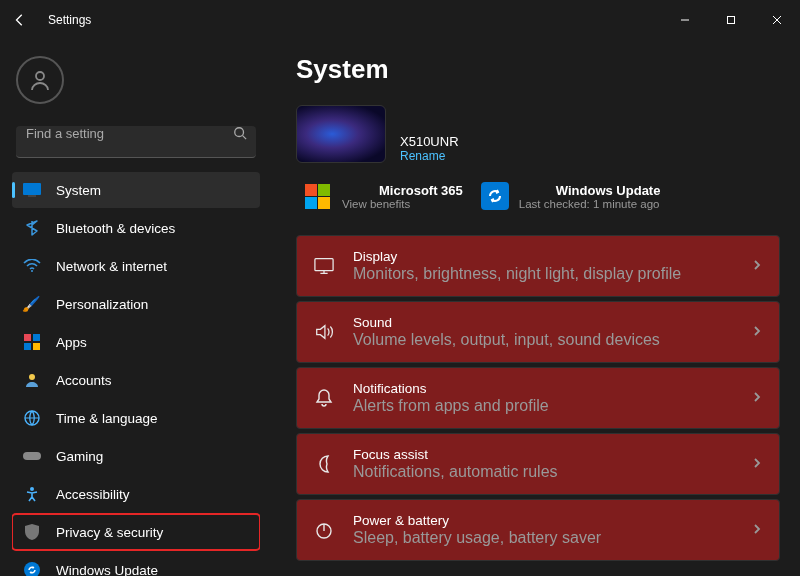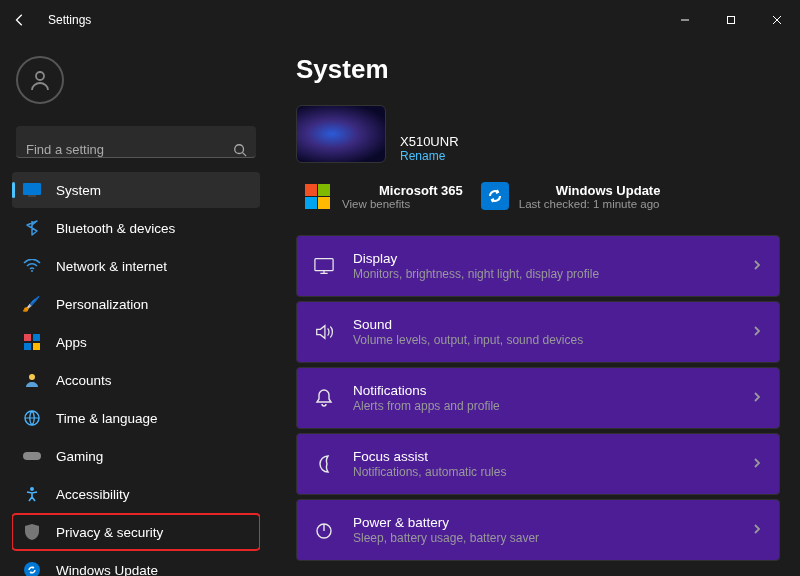--- a/index.html
+++ b/index.html
@@ -9,21 +9,21 @@
 .back-btn svg { width: 14px; height: 14px; stroke: #fff; fill: none; stroke-width: 1.5; }
 .title { font-size: 12px; margin-left: 8px; }
 .win-controls { margin-left: auto; display: flex; }
 .win-btn { width: 46px; height: 32px; display: flex; align-items: center; justify-content: center; cursor: pointer; }
 .win-btn svg { width: 10px; height: 10px; stroke: #fff; fill: none; stroke-width: 1; }
 .content { display: flex; height: calc(100% - 40px); }
 .sidebar { width: 272px; padding: 10px 12px 0 12px; display: flex; flex-direction: column; }
 .user-row { display: flex; align-items: center; gap: 12px; margin: 6px 0 22px 4px; }
 .avatar { width: 48px; height: 48px; border-radius: 50%; border: 2px solid #555; display: flex; align-items: center; justify-content: center; }
 .avatar svg { width: 24px; height: 24px; stroke: #888; fill: none; stroke-width: 1.8; }
-.search-box { position: relative; display: flex; align-items: flex-end; background: #2b2b2b; border-bottom: 1px solid #555; border-radius: 4px; margin: 0 4px 14px 4px; height: 32px; }
+.search-box { position: relative; display: flex; align-items: flex-start; background: #2b2b2b; border-bottom: 1px solid #555; border-radius: 4px; margin: 0 4px 14px 4px; height: 32px; }
 .search-box input { flex: 1; background: transparent; border: none; color: #fff; font-size: 13px; padding: 0 10px; outline: none; }
 .search-box input::placeholder { color: #aaa; }
 .search-icon { width: 32px; display: flex; align-items: center; justify-content: center; }
 .search-icon svg { width: 14px; height: 14px; stroke: #aaa; fill: none; stroke-width: 1.5; }
 .nav-items { flex: 1; overflow: hidden; }
 .nav-item { display: flex; align-items: center; height: 36px; padding: 0 10px; border-radius: 4px; cursor: pointer; font-size: 13.5px; position: relative; margin-bottom: 2px; }
 .nav-item.active { background: #2d2d2d; }
 .nav-item.active::before { content: ''; position: absolute; left: 0; top: 10px; bottom: 10px; width: 3px; background: #4cc2ff; border-radius: 2px; }
 .nav-item.highlight { outline: 2.5px solid #e52626; outline-offset: -1px; }
 .nav-icon { width: 20px; height: 20px; margin-right: 14px; display: flex; align-items: center; justify-content: center; font-size: 15px; }
@@ -38,26 +38,26 @@
 .card { background: transparent; display: flex; align-items: center; gap: 10px; padding: 2px 6px; cursor: pointer; }
 .card-icon { width: 30px; height: 30px; display: flex; flex-wrap: wrap; gap: 1px; align-content: center; justify-content: center; }
 .ms-sq { width: 12px; height: 12px; }
 .ms1{background:#f25022}.ms2{background:#7fba00}.ms3{background:#00a4ef}.ms4{background:#ffb900}
 .wu-icon { width: 28px; height: 28px; border-radius: 4px; background: #0078d4; display: flex; align-items: center; justify-content: center; }
 .wu-icon svg { width: 18px; height: 18px; stroke: #fff; fill: none; stroke-width: 2; }
 .card-text { font-size: 13px; }
 .card-title { font-weight: 600; padding-left: 37px; }
 .card-sub { font-size: 11.5px; color: #999; }
 .list { display: flex; flex-direction: column; gap: 4px; }
-.list-item { display: flex; align-items: center; background: #4c1d95; border: 1px solid #303030; border-radius: 4px; padding: 12px 16px; cursor: pointer; min-height: 62px; }
+.list-item { display: flex; align-items: center; background: #7f1d1d; border: 1px solid #303030; border-radius: 4px; padding: 12px 16px; cursor: pointer; min-height: 62px; }
 .list-icon { width: 22px; height: 22px; margin-right: 18px; display: flex; align-items: center; justify-content: center; }
 .list-icon svg { width: 20px; height: 20px; stroke: #e8e8e8; fill: none; stroke-width: 1.4; }
 .list-text { flex: 1; }
 .list-title { font-size: 13.5px; font-weight: 400; }
-.list-sub { font-size: 12px; color: #999; margin-top: 1px; }
+.list-sub { font-size: 16px; color: #999; margin-top: 1px; }
 .chevron svg { width: 12px; height: 12px; stroke: #999; fill: none; stroke-width: 1.8; }
 </style>
 </head>
 <body>
 
 <div class="titlebar">
   <div class="back-btn">
     <svg viewBox="0 0 16 16">
         <path d="M10 2 L4 8 L10 14"></path>
       </svg>

